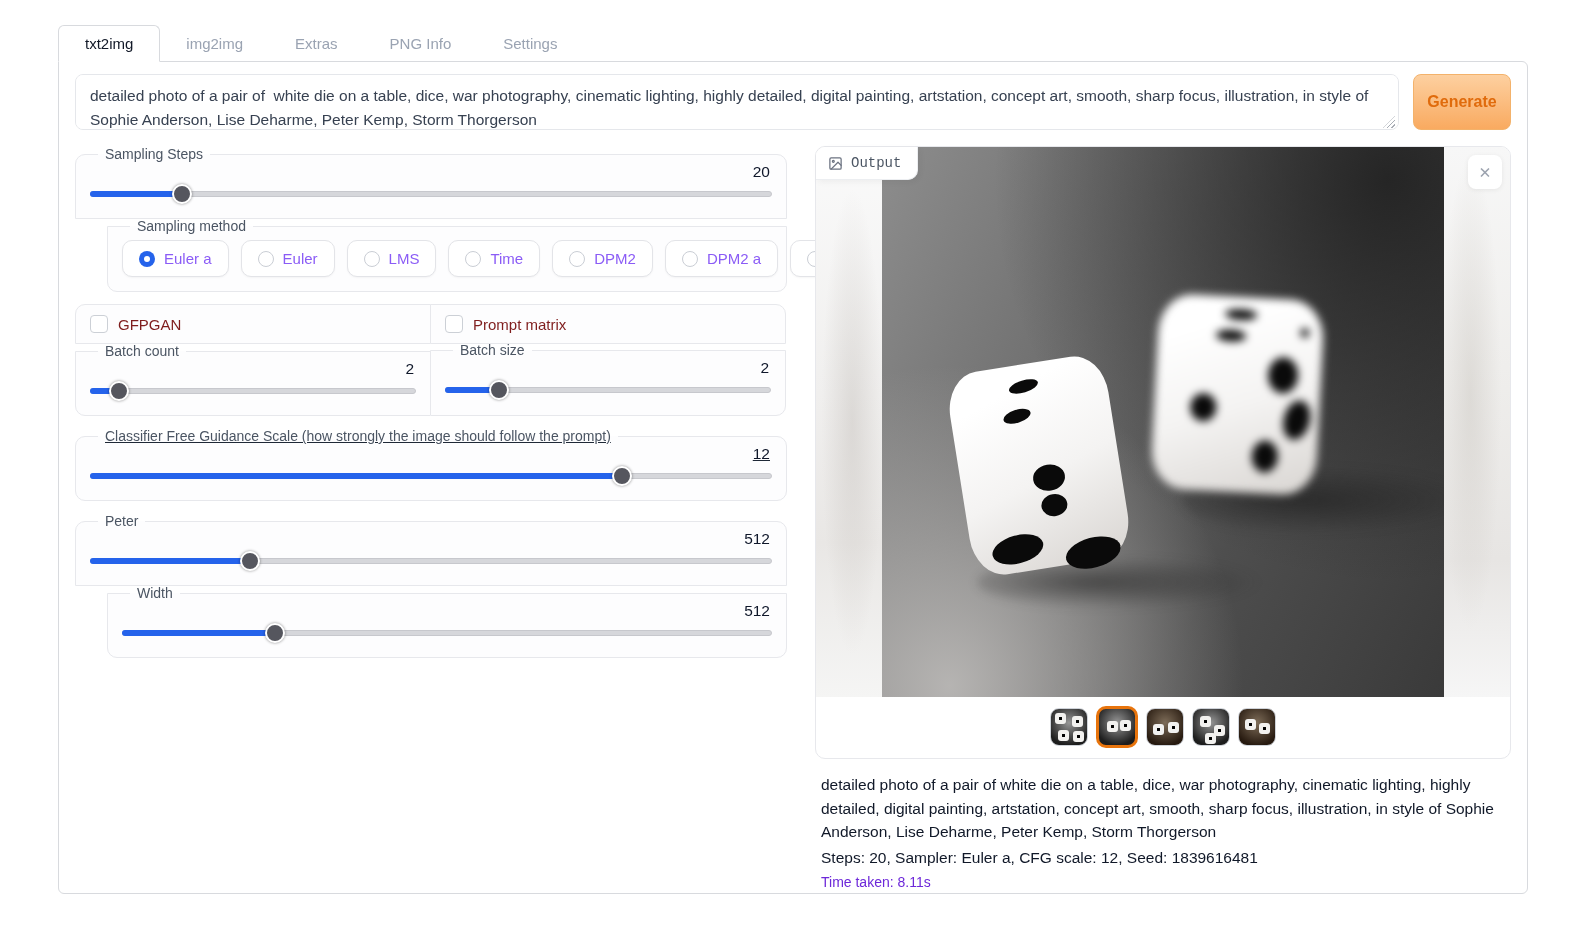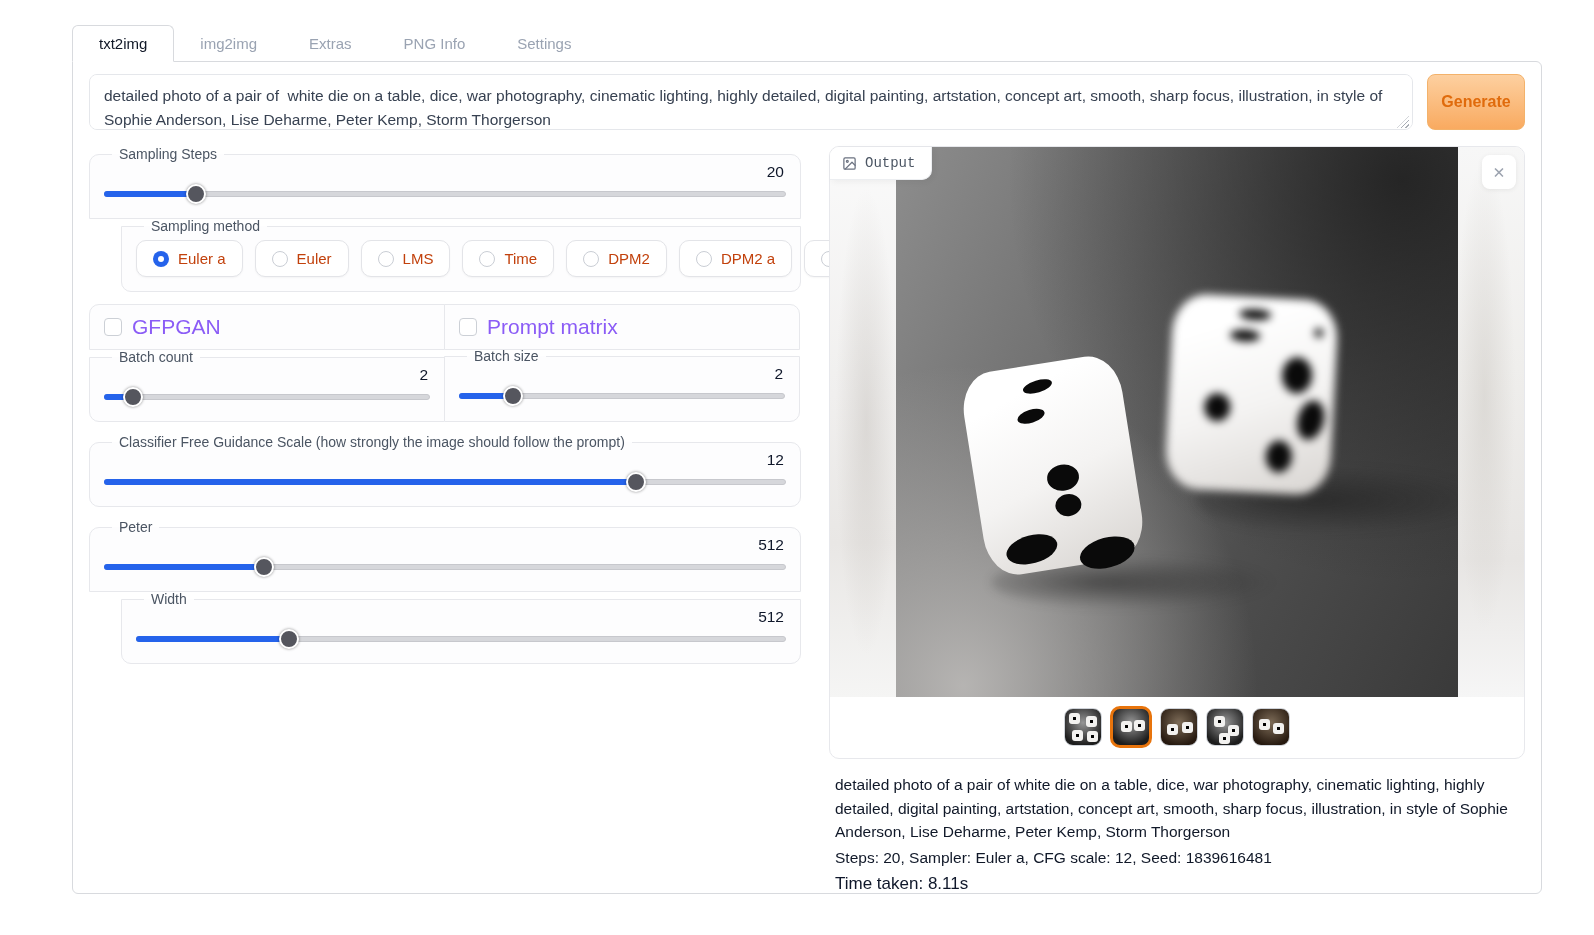--- a/index.html
+++ b/index.html
@@ -1,18 +1,18 @@
 <!DOCTYPE html>
 <html><head>
 <meta charset="utf-8">
 <style>
   * { box-sizing: border-box; margin: 0; padding: 0; }
   html,body { width:1594px; height:935px; background:#ffffff; overflow:hidden;
     font-family:"Liberation Sans", sans-serif; color:#1f2937; }
-  .app { position:absolute; left:72px; top:25px; width:1470px; }
+  .app { position:absolute; left:58px; top:25px; width:1470px; }
 
   
   .tabs { display:flex; align-items:flex-end; height:36px; position:relative; z-index:2; }
   .tab { padding:9px 26px; font-size:15px; color:#9aa3b2; cursor:pointer; }
   .tab.active { background:#fff; border:1px solid #d8dade; border-bottom:1px solid #fff;
     border-radius:6px 6px 0 0; color:#111827; margin-bottom:-1px; }
 
   
   .panel { border:1px solid #d8dade; border-radius:0 6px 6px 6px; background:#fff;
     height:833px; padding:12px 16px; position:relative; }
@@ -37,49 +37,49 @@
   .right-col { flex:1; }
 
   
   .stack { margin-bottom:12px; }
   fieldset, .cellbox { border:1px solid #e7e8ec; background:#fdfdfe; min-width:0; }
   fieldset { padding:0 14px 14px; }
   fieldset + fieldset, .rowjoin { margin-top:-1px; }
   legend { font-size:14px; color:#4b5563; padding:0 7px; margin-left:8px; }
   .rt { border-radius:10px 10px 0 0; }
   .rb { border-radius:0 0 10px 10px;margin-left:32px; }
-  .ra { border-radius:10px; }
+  .ra { border-radius:10px;text-decoration:underline; }
   .rtl { border-radius:10px 0 0 0; } .rtr { border-radius:0 10px 0 0; }
   .rbl { border-radius:0 0 0 10px; } .rbr { border-radius:0 0 10px 0; }
 
   .slider-value { text-align:right; font-size:15.5px; color:#0f172a; margin:1px 2px 3px 0; }
   .slider { position:relative; height:20px; cursor:pointer; }
   .slider .track { position:absolute; left:0; right:0; top:7px; height:6px;
     background:#d6d7db; border:1px solid #c7c8cd; border-radius:4px; }
   .slider .fill { position:absolute; left:0; top:7px; height:6px; background:#2563eb;
     border-radius:4px; }
   .slider .thumbdot { position:absolute; top:0; width:20px; height:20px; background:#55565e;
     border:2px solid #fff; border-radius:50%; transform:translateX(-50%);
     box-shadow:0 0 3px rgba(0,0,0,.45); }
 
   .pills { display:flex; gap:12px; margin-top:6px; }
   .pill { display:flex; align-items:center; gap:9px; background:#fff; border:1px solid #e3e4e8;
-    border-radius:10px; padding:9px 16px; font-size:15px; color:#c2410c;
+    border-radius:10px; padding:9px 16px; font-size:15px; color:#8b5cf6;
     box-shadow:0 1px 2px rgba(0,0,0,.04); cursor:pointer; white-space:nowrap; }
   .radio { width:16px; height:16px; border:1px solid #caced5; border-radius:50%;
     background:#fff; position:relative; flex:none; }
   .radio.sel { border:none; background:#2563eb; }
   .radio.sel::after { content:""; position:absolute; left:5px; top:5px; width:6px; height:6px;
     background:#fff; border-radius:50%; }
 
   .split { display:flex; }
   .half { width:50%; }
   .half + .half { margin-left:-1px; }
   .cellbox { padding:10px 14px; display:flex; align-items:center; }
-  .chk { display:flex; align-items:center; gap:10px; font-size:21px; color:#8b5cf6; cursor:pointer; }
+  .chk { display:flex; align-items:center; gap:10px; font-size:15px; color:#7f1d1d; cursor:pointer; }
   .chk .box { width:18px; height:18px; border:1px solid #ccd0d6; border-radius:4px; background:#fff; flex:none; }
 
   .numinput { display:flex; align-items:center; background:#fff; border:1px solid #e5e7eb;
     border-radius:10px; height:40px; padding:0 6px 0 2px; margin-top:4px; }
   .numinput input { flex:1; border:none; outline:none; font-size:15px; color:#111827;
     padding-left:12px; font-family:"Liberation Sans",sans-serif; background:transparent; }
   .spinner { width:22px; height:30px; background:#f3f4f6; border-radius:5px; color:#6b7280;
     font-size:10px; line-height:9px; display:flex; flex-direction:column; align-items:center;
     justify-content:center; cursor:pointer; }
   .pytext { position:relative; background:#fff; border:1px solid #e5e7eb; border-radius:10px;
@@ -124,21 +124,21 @@
     background:radial-gradient(circle at 50% 38%, #969696, #1d1d1d 78%); }
   .thumb:nth-child(3), .thumb:nth-child(5) {
     background:radial-gradient(circle at 50% 38%, #7d6c58, #26190f 80%); }
   .thumb.selected { border:3px solid #e8740c; width:42px; height:42px; border-radius:10px; }
   .mini { position:absolute; width:11px; height:11px; background:#f2f1ef; border-radius:3px;
     background-image:radial-gradient(circle at 50% 50%, #000 1.4px, transparent 2px); }
 
   .caption { padding:14px 6px 6px; }
   .cap-line { font-size:15.5px; line-height:1.52; color:#101828; }
   .cap-params { font-size:15.5px; line-height:1.5; color:#101828; margin-top:2px; }
-  .cap-time { font-size:17px; color:#0f172a; margin-top:5px; }
+  .cap-time { font-size:14px; color:#6d28d9; margin-top:5px; }
 </style>
 </head>
 <body>
 
 <div class="app">
 
   <div class="tabs" id="tabs">
       <div class="tab active">txt2img</div>
       <div class="tab">img2img</div>
       <div class="tab">Extras</div>

